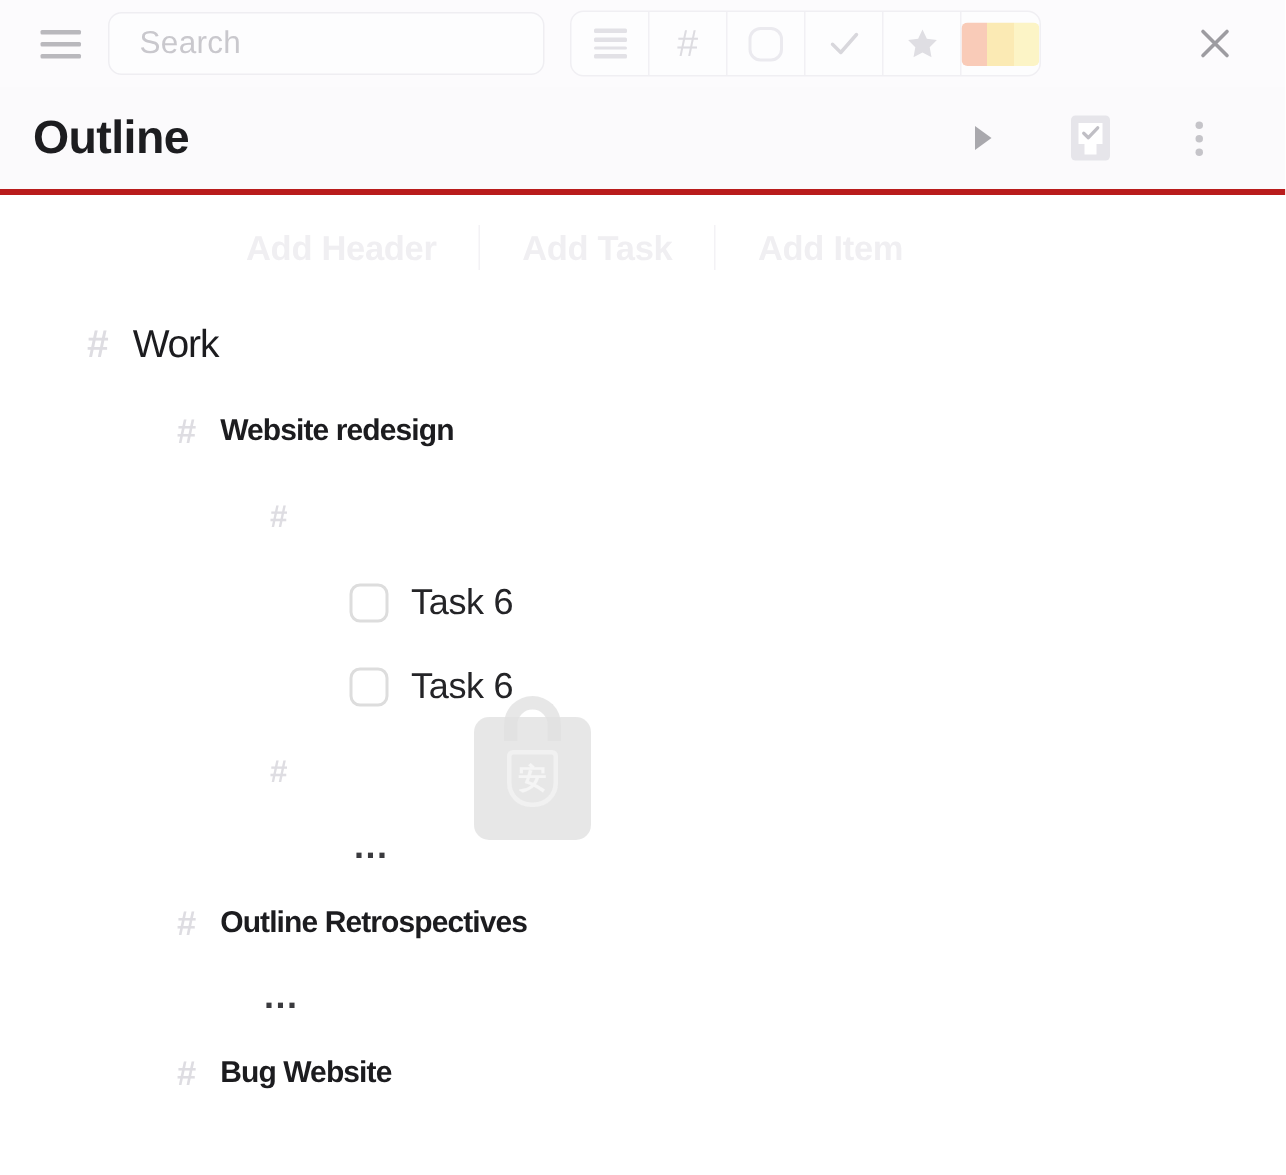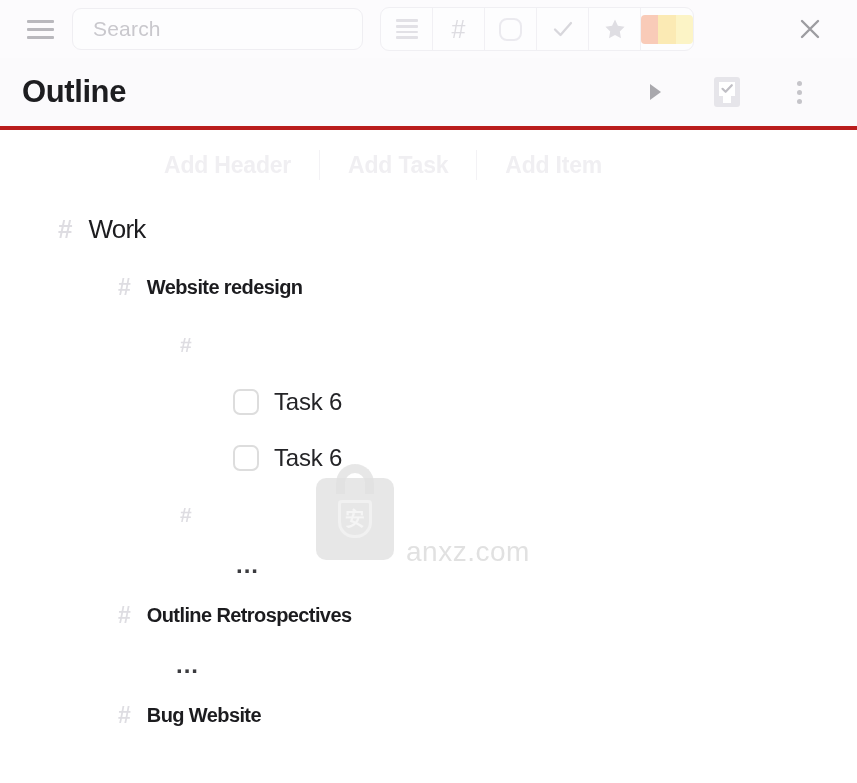--- a/index.html
+++ b/index.html
@@ -477,18 +477,17 @@
         <span class="hash">#</span>
         <span class="txt">Bug Website</span>
       </div>
 
     </div>
 
     <div class="watermark">
       <div class="wm-handle"></div>
       <div class="wm-badge"></div>
       <div class="wm-shield">安</div>
-      <div class="wm-url">anxz.com</div>
     </div>
 
   </div>
 
 </div>
 
 </body></html>

